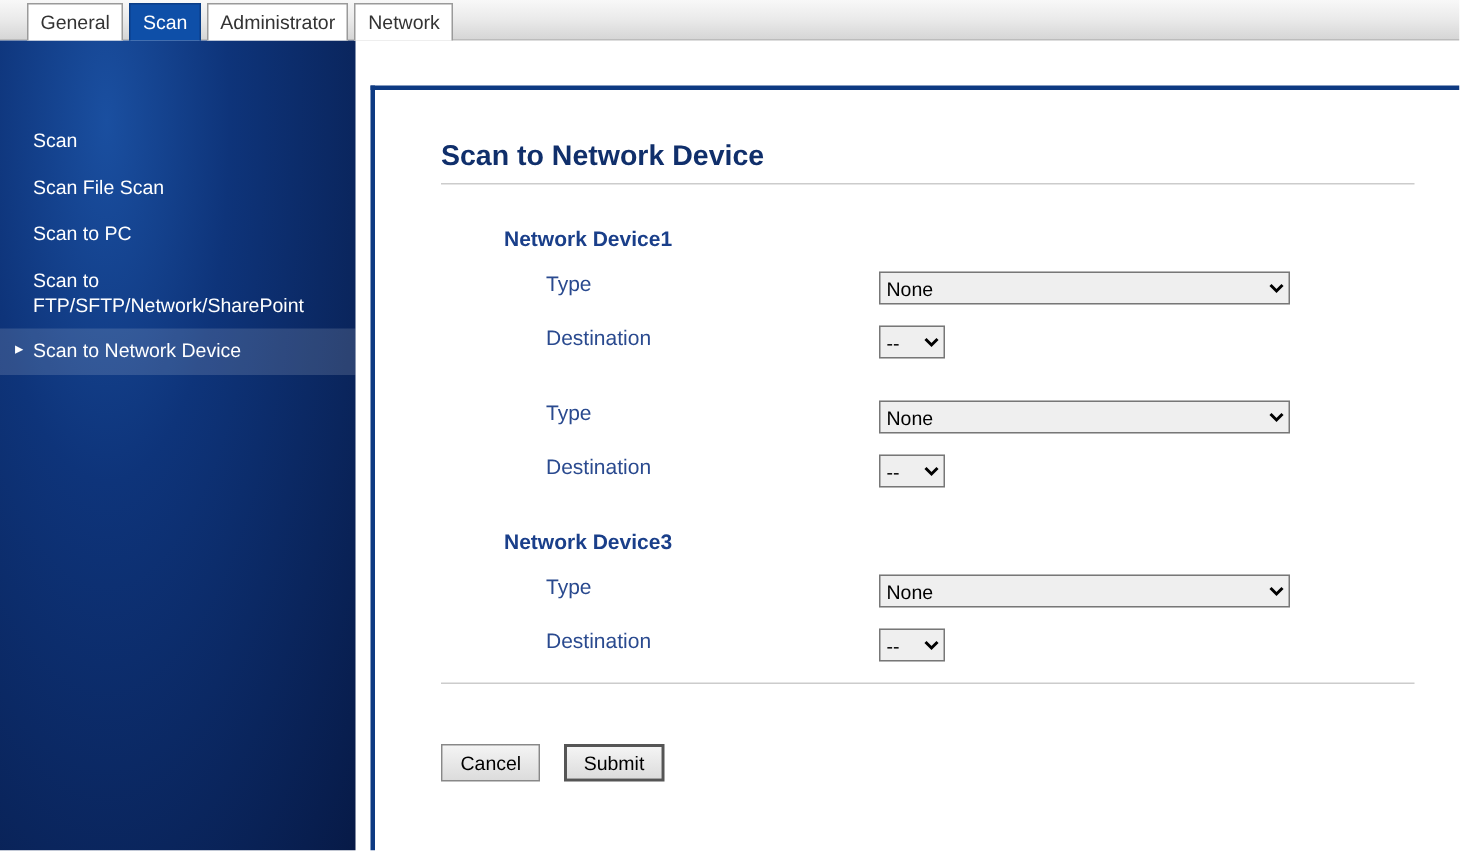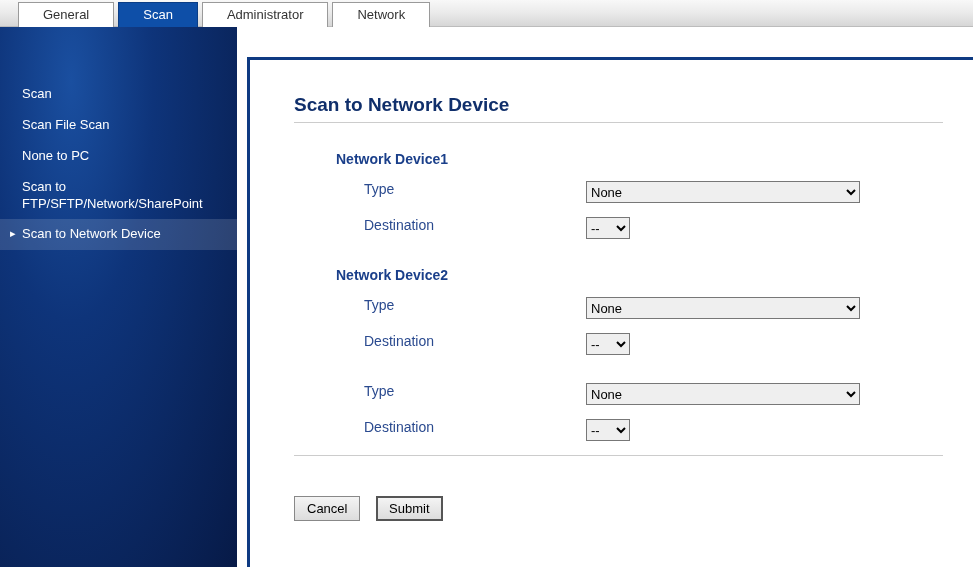--- a/index.html
+++ b/index.html
@@ -17,21 +17,21 @@
     background: linear-gradient(to bottom, #f8f8f8 0%, #eaeaea 50%, #d6d6d6 100%);
     border-bottom: 1px solid #bcbcbc;
     padding-left: 18px;
     display: flex;
     align-items: flex-end;
   }
   .tab {
     border: 1px solid #9a9a9a;
     border-bottom: none;
     background: #fff;
-    padding: 4px 24px 5px;
+    padding: 4px 8px 5px;
     margin-right: 4px;
     font-size: 13px;
     color: #333;
     cursor: pointer;
     position: relative;
     top: 1px;
   }
   .tab.active {
     background: #0e4fa8;
     color: #fff;
@@ -142,21 +142,21 @@
   <div class="tab">General</div>
   <div class="tab active">Scan</div>
   <div class="tab">Administrator</div>
   <div class="tab">Network</div>
 </div>
 
 <div class="main">
   <div class="sidebar">
     <div class="side-item">Scan</div>
     <div class="side-item">Scan File Scan</div>
-    <div class="side-item">None to PC</div>
+    <div class="side-item">Scan to PC</div>
     <div class="side-item">Scan to FTP/SFTP/Network/SharePoint</div>
     <div class="side-item active">Scan to Network Device</div>
   </div>
 
   <div class="content-wrap">
     <div class="content-panel">
       <h1 class="page-title">Scan to Network Device</h1>
       <hr class="hr">
 
       <div class="group-title">Network Device1</div>
@@ -167,35 +167,35 @@
         </select>
       </div>
       <div class="row">
         <span class="lbl">Destination</span>
         <select class="narrow">
           <option>--</option>
         </select>
       </div>
       <div class="group-spacer"></div>
 
-      <div class="group-title">Network Device2</div>
       <div class="row">
         <span class="lbl">Type</span>
         <select class="wide">
           <option>None</option>
         </select>
       </div>
       <div class="row">
         <span class="lbl">Destination</span>
         <select class="narrow">
           <option>--</option>
         </select>
       </div>
       <div class="group-spacer"></div>
 
+      <div class="group-title">Network Device3</div>
       <div class="row">
         <span class="lbl">Type</span>
         <select class="wide">
           <option>None</option>
         </select>
       </div>
       <div class="row">
         <span class="lbl">Destination</span>
         <select class="narrow">
           <option>--</option>

